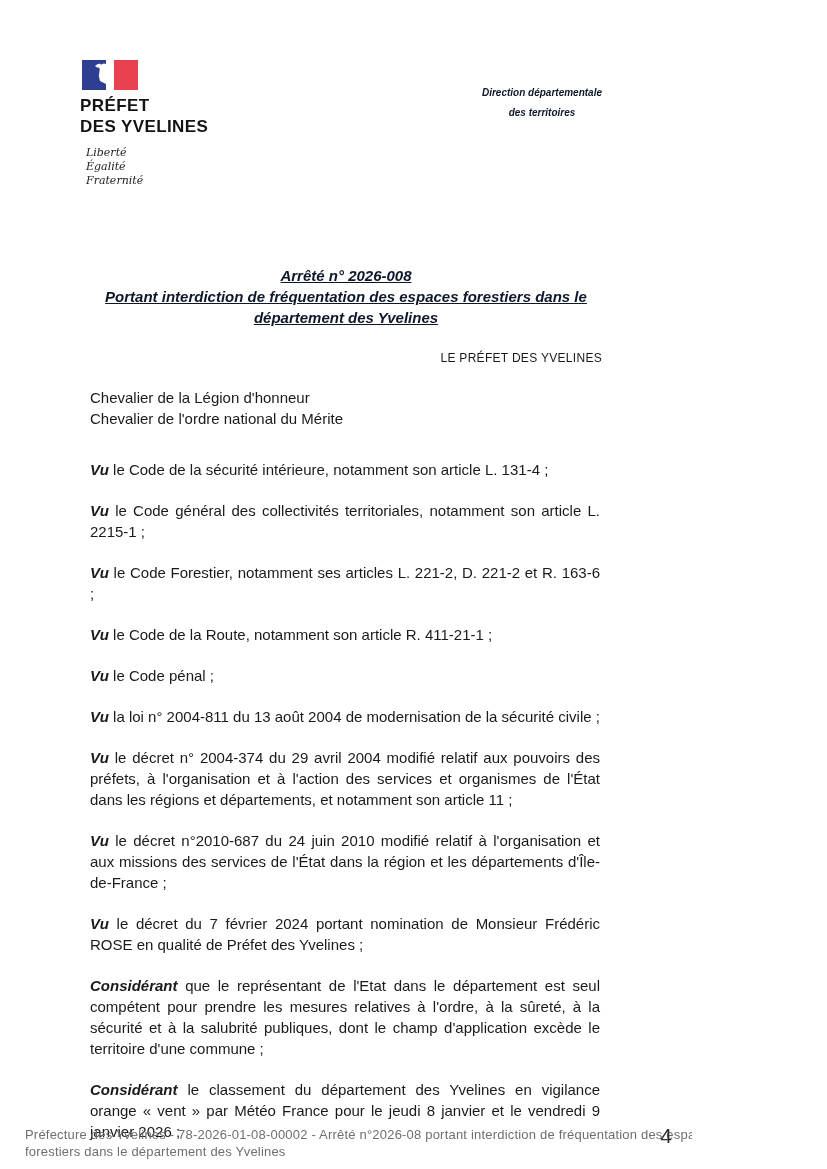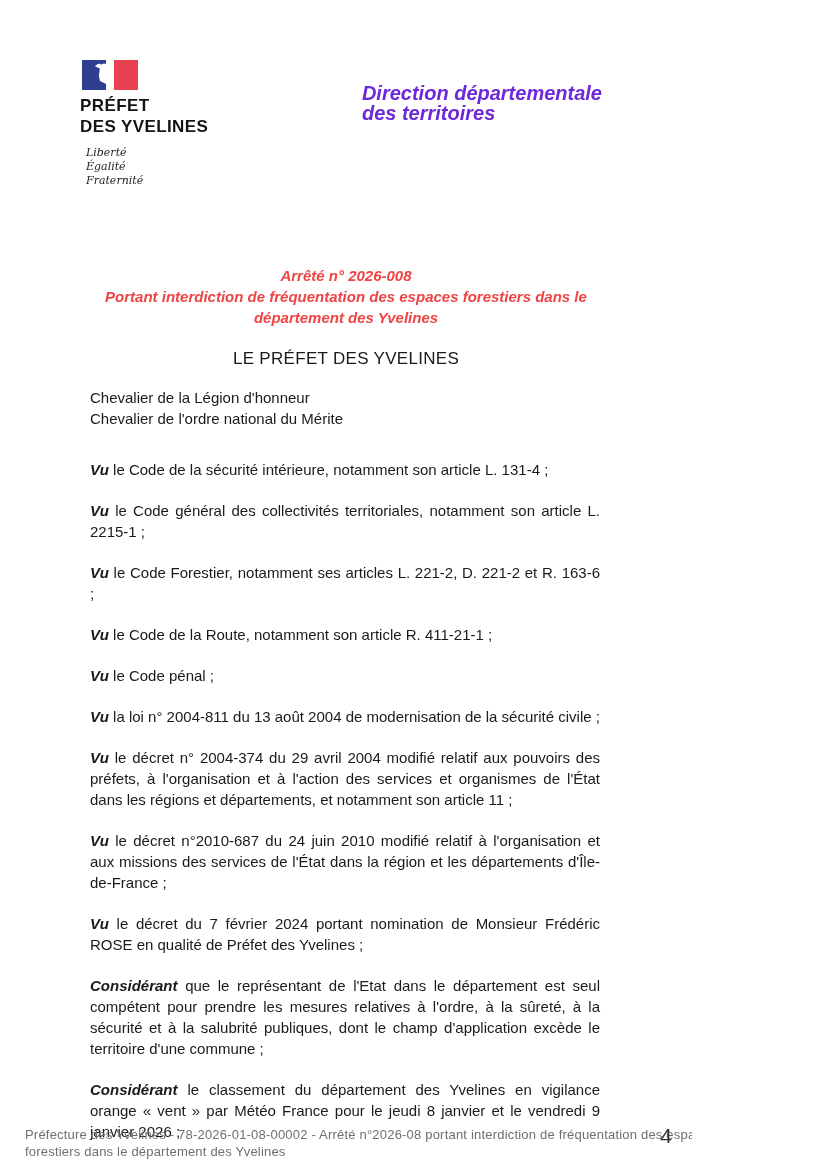--- a/index.html
+++ b/index.html
@@ -32,48 +32,49 @@
     font-size: 11px;
     line-height: 14px;
     color: #222;
   }
 
   
   .direction {
     position: absolute;
     right: 90px;
     top: 83px;
-    text-align: left;
+    text-align: center;
     font-weight: bold;
     font-style: italic;
-    font-size: 20px;
+    font-size: 10px;
     line-height: 20px;
-    color: #6d28d9;
+    color: #0f172a;
   }
 
   
   .content {
     position: absolute;
     left: 90px;
     right: 90px;
     top: 265px;
   }
   .doc-title {
     max-width: 644px;
     margin: 0 auto 20px auto;
     text-align: center;
     font-weight: bold;
     font-style: italic;
     font-size: 15px;
     line-height: 21px;
-    color: #ef4444;
+    color: #0f172a;
+    text-decoration: underline;
   }
   .issuer-heading {
-    text-align: center;
-    font-size: 17px;
+    text-align: right;
+    font-size: 12px;
     line-height: 21px;
     letter-spacing: 0.3px;
     margin: 0 0 18px 0;
     color: #1a1a1a;
   }
   .honors {
     font-size: 15px;
     line-height: 21px;
     margin: 0 0 30px 0;
     color: #1a1a1a;

